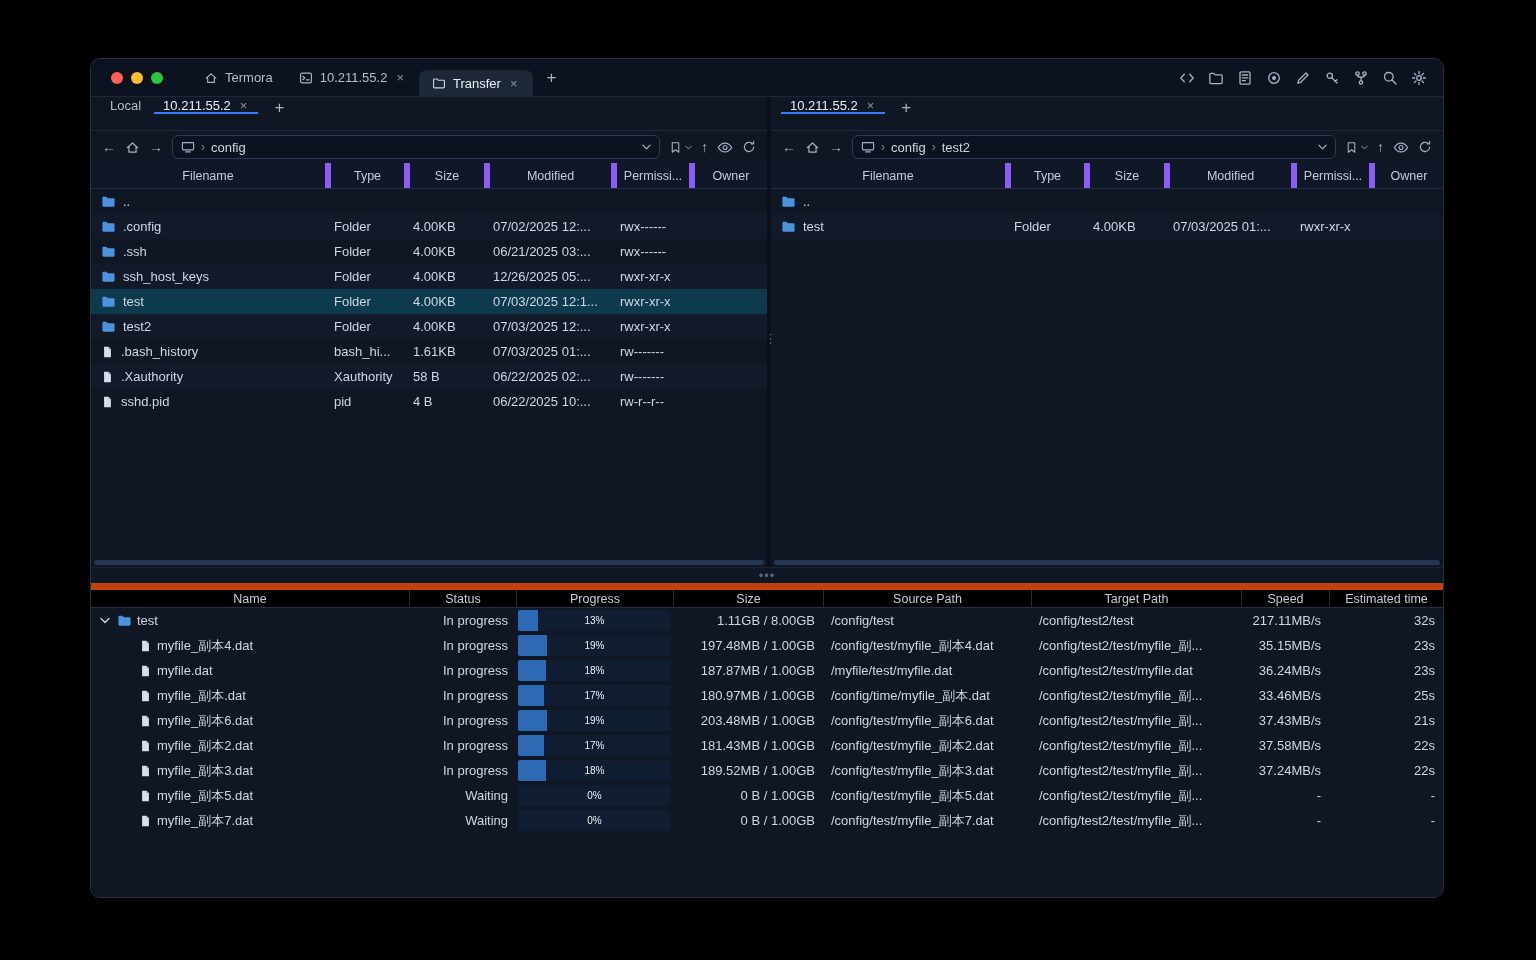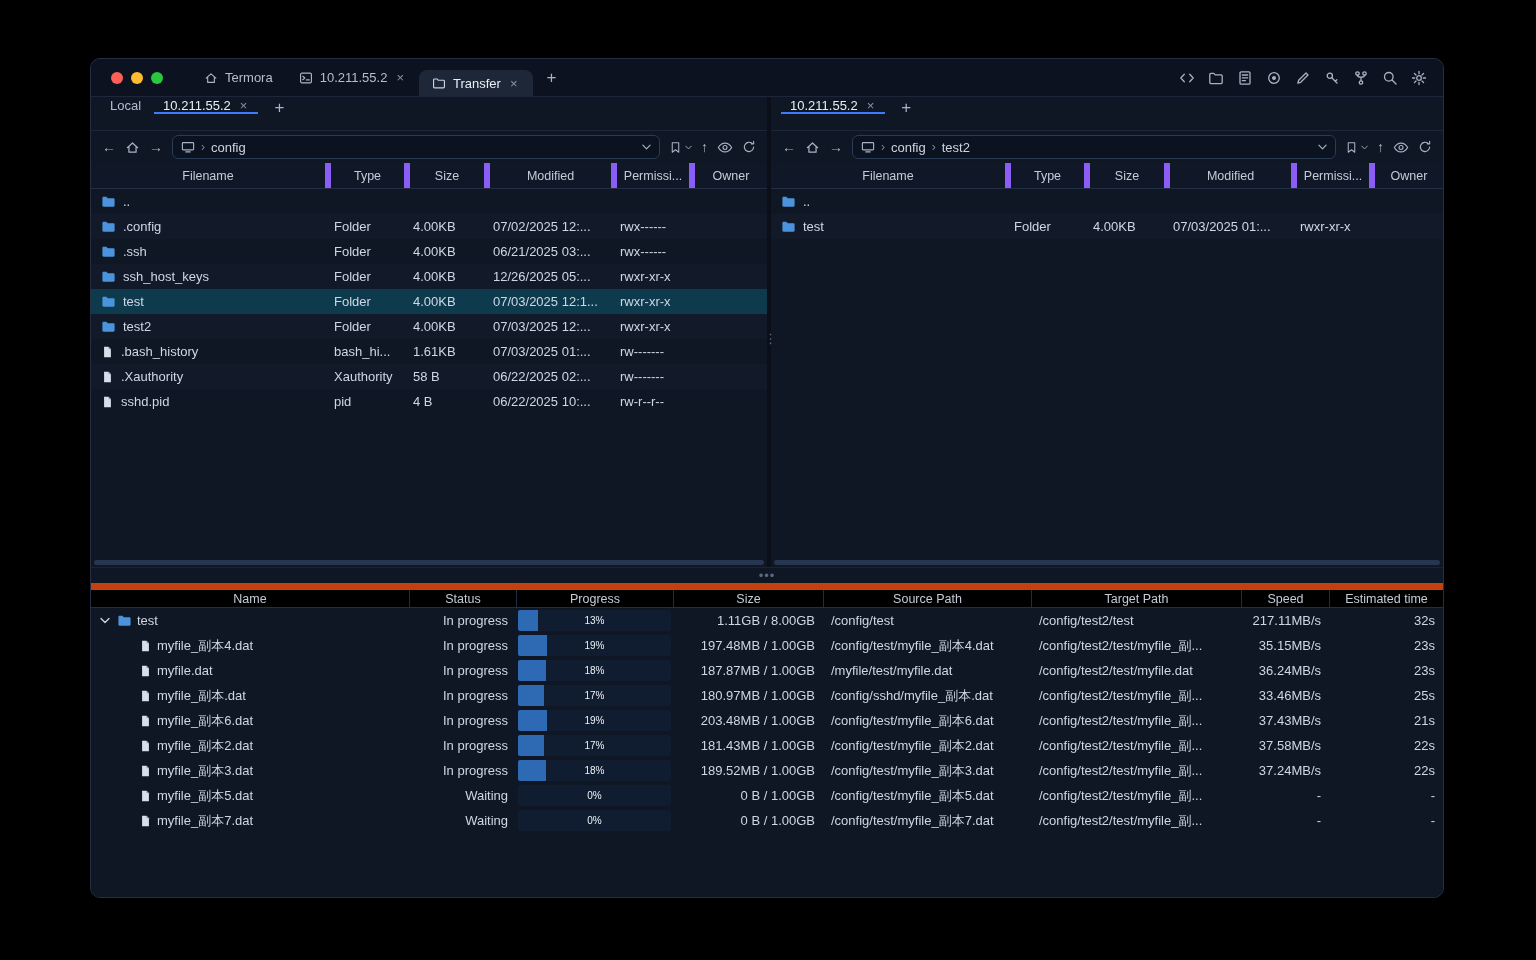--- a/index.html
+++ b/index.html
@@ -622,21 +622,21 @@
               <span>myfile_副本.dat</span>
             </div>
             <div class="tc center">In progress</div>
             <div class="pcell">
               <div class="ptrack">
                 <div class="pfill" style="width:17%"></div>
                 <span class="plabel">17%</span>
               </div>
             </div>
             <div class="tc center">180.97MB / 1.00GB</div>
-            <div class="tc">/config/sshd/myfile_副本.dat</div>
+            <div class="tc">/config/time/myfile_副本.dat</div>
             <div class="tc">/config/test2/test/myfile_副...</div>
             <div class="tc center">33.46MB/s</div>
             <div class="tc center">25s</div>
           </div>
           <div class="trow">
             <div class="tc name" style="padding-left:48px">
               <span class="ficon">
                 <svg width="13" height="14" viewBox="0 0 16 16">
                   <path d="M3.8 1.5h5.4l3 3v10H3.8z" fill="#d7dfea"></path>
                   <path d="M9.2 1.5l3 3h-3z" fill="#93a1b4"></path>

